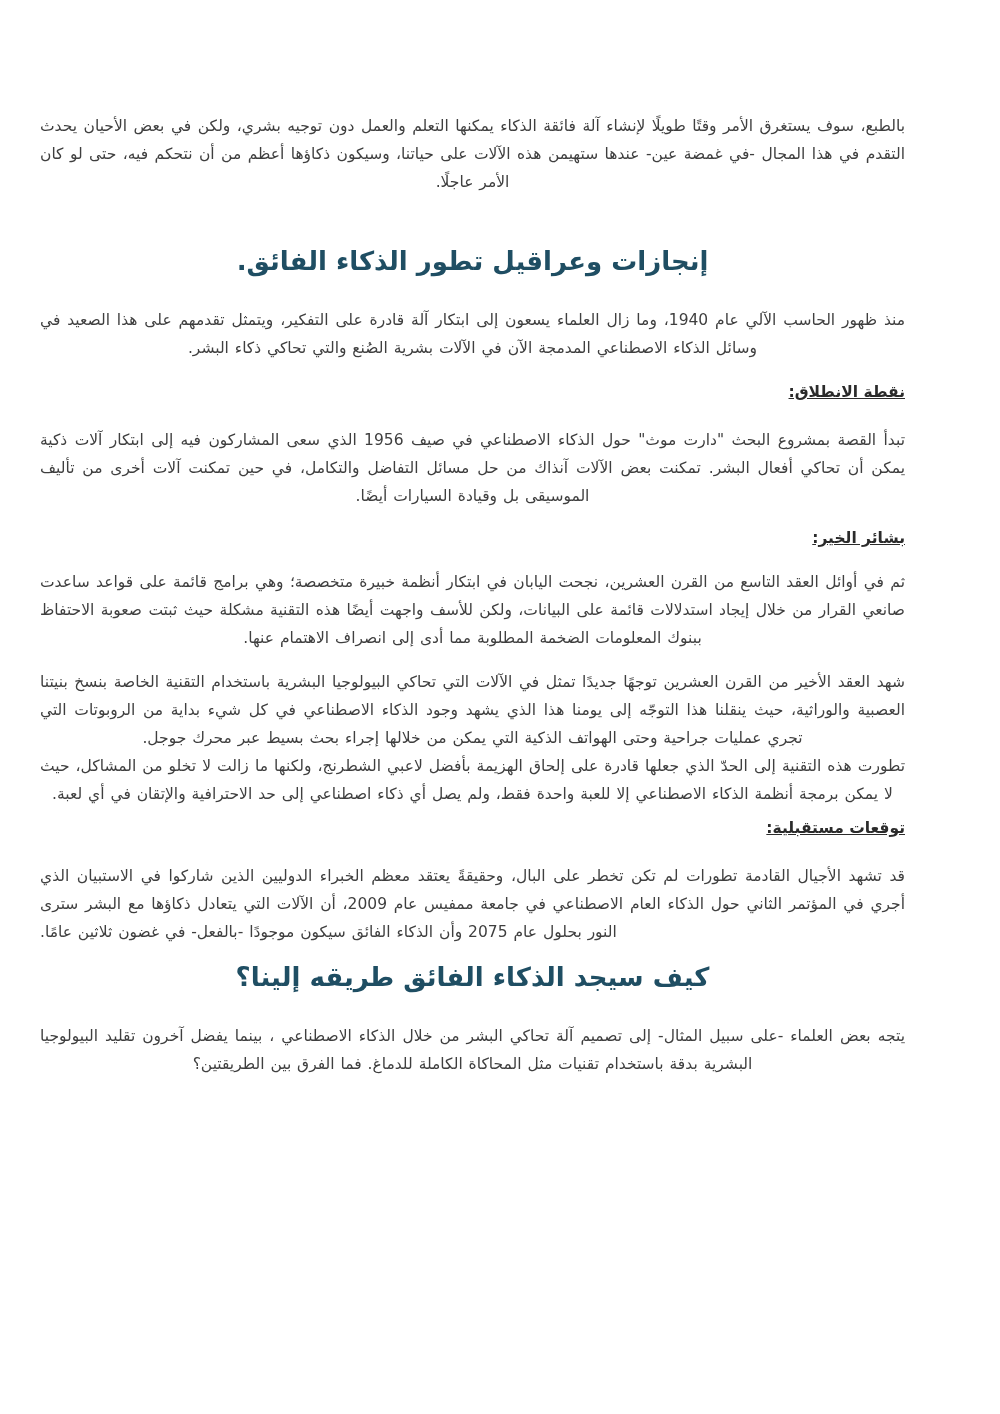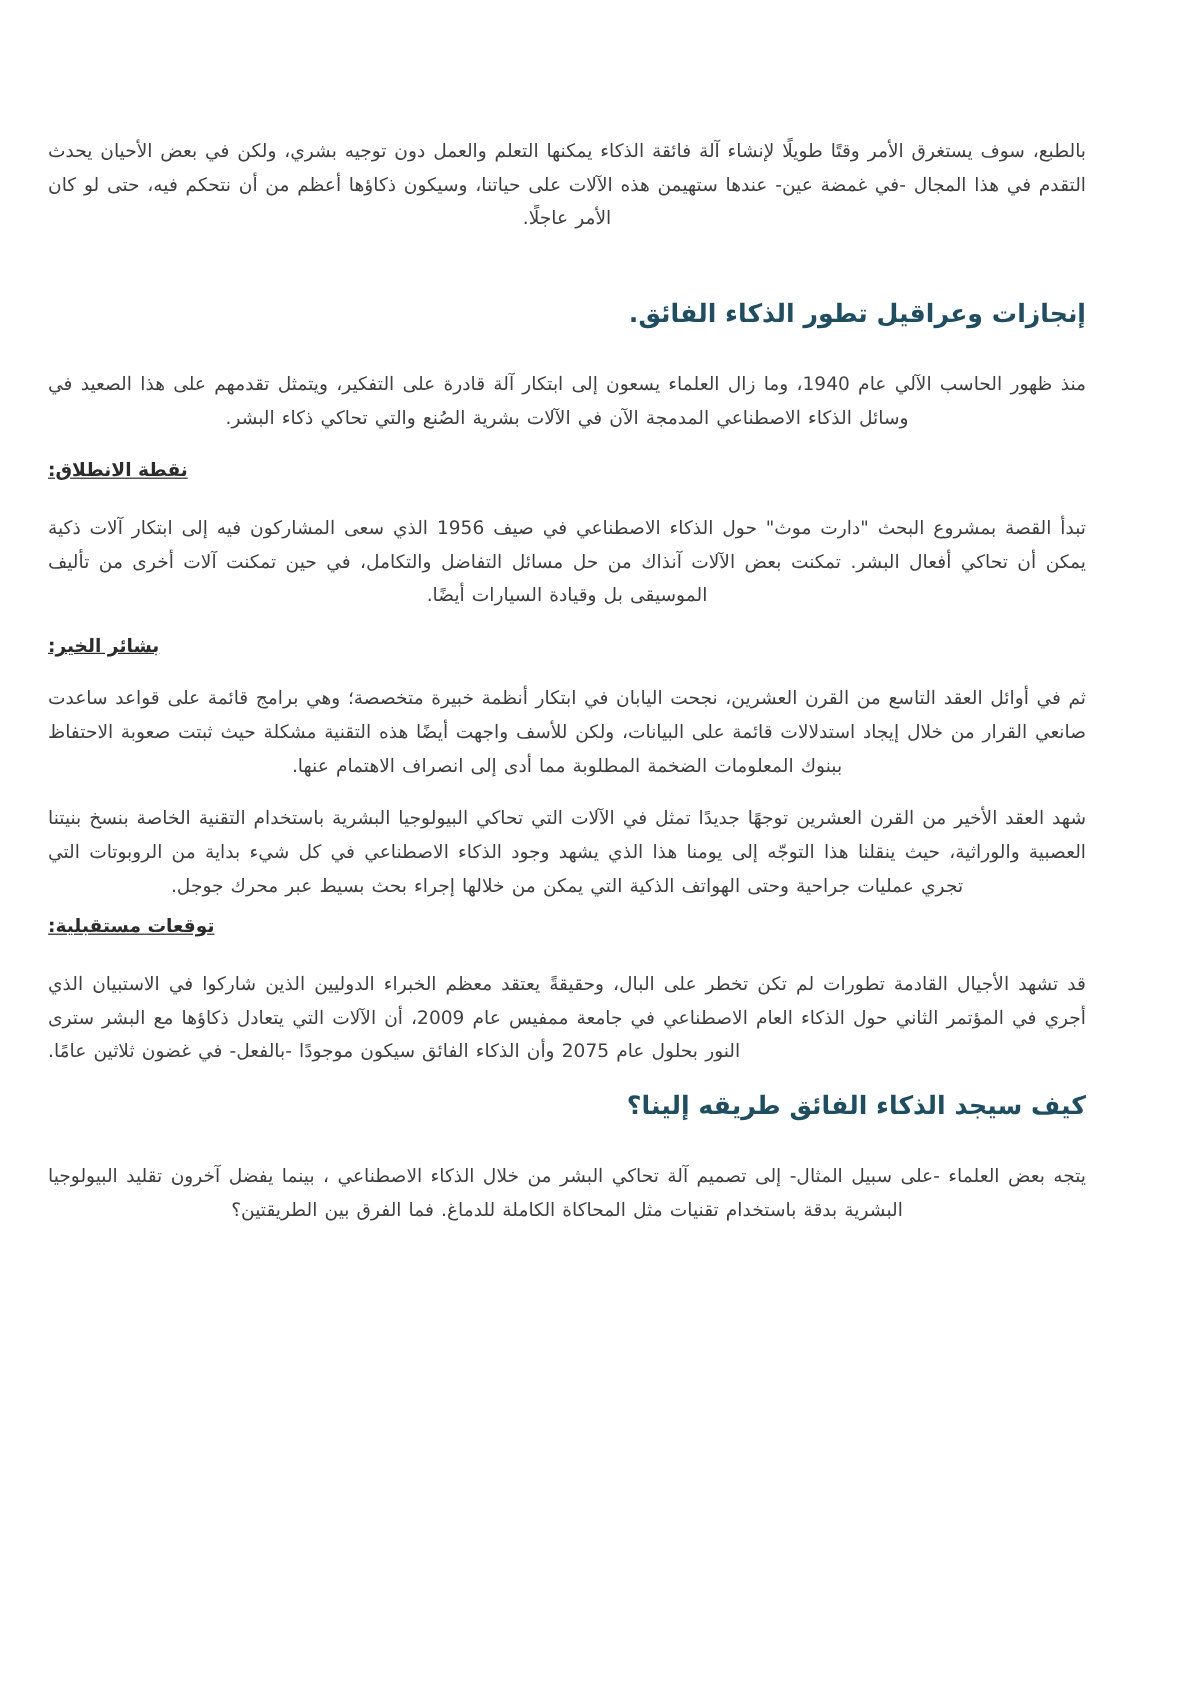--- a/index.html
+++ b/index.html
@@ -33,33 +33,33 @@
     color: var(--body);
     text-align: justify;
     text-align-last: center;
     word-spacing: 1px;
   }
   .para.last-left {
     text-align-last: left;
   }
   .h-main {
     margin: 0;
-    font-size: 21px;
+    font-size: 26px;
     line-height: 30px;
     font-weight: bold;
     color: var(--heading);
-    text-align: right;
+    text-align: center;
   }
   .h-sub {
     margin: 0;
     font-size: 15.5px;
     line-height: 28px;
     font-weight: bold;
     color: var(--subheading);
-    text-align: left;
+    text-align: right;
     text-decoration: underline;
   }
   
   .m-intro        { margin-bottom: 50px; }
   .m-h1           { margin-bottom: 30px; }
   .m-history      { margin-bottom: 16px; }
   .m-sub1         { margin-bottom: 20px; }
   .m-dartmouth    { margin-bottom: 14px; }
   .m-sub2         { margin-bottom: 16px; }
   .m-expert       { margin-bottom: 16px; }
@@ -86,20 +86,21 @@
     <p class="para">تبدأ القصة بمشروع البحث "دارت موث" حول الذكاء الاصطناعي في صيف 1956 الذي سعى المشاركون فيه إلى ابتكار آلات ذكية يمكن أن تحاكي أفعال البشر. تمكنت بعض الآلات آنذاك من حل مسائل التفاضل والتكامل، في حين تمكنت آلات أخرى من تأليف الموسيقى بل وقيادة السيارات أيضًا.</p>
   </div>
 
   <h3 class="h-sub m-sub2">بشائر الخير:</h3>
 
   <p class="para m-expert">ثم في أوائل العقد التاسع من القرن العشرين، نجحت اليابان في ابتكار أنظمة خبيرة متخصصة؛ وهي برامج قائمة على قواعد ساعدت صانعي القرار من خلال إيجاد استدلالات قائمة على البيانات، ولكن للأسف واجهت أيضًا هذه التقنية مشكلة حيث ثبتت صعوبة الاحتفاظ ببنوك المعلومات الضخمة المطلوبة مما أدى إلى انصراف الاهتمام عنها.</p>
 
 
   <div class="m-decade">
     <p class="para">شهد العقد الأخير من القرن العشرين توجهًا جديدًا تمثل في الآلات التي تحاكي البيولوجيا البشرية باستخدام التقنية الخاصة بنسخ بنيتنا العصبية والوراثية، حيث ينقلنا هذا التوجّه إلى يومنا هذا الذي يشهد وجود الذكاء الاصطناعي في كل شيء بداية من الروبوتات التي تجري عمليات جراحية وحتى الهواتف الذكية التي يمكن من خلالها إجراء بحث بسيط عبر محرك جوجل.</p>
+    <p class="para">تطورت هذه التقنية إلى الحدّ الذي جعلها قادرة على إلحاق الهزيمة بأفضل لاعبي الشطرنج، ولكنها ما زالت لا تخلو من المشاكل، حيث لا يمكن برمجة أنظمة الذكاء الاصطناعي إلا للعبة واحدة فقط، ولم يصل أي ذكاء اصطناعي إلى حد الاحترافية والإتقان في أي لعبة.</p>
   </div>
 
   <h3 class="h-sub m-sub4">توقعات مستقبلية:</h3>
 
   <p class="para last-left m-predictions">قد تشهد الأجيال القادمة تطورات لم تكن تخطر على البال، وحقيقةً يعتقد معظم الخبراء الدوليين الذين شاركوا في الاستبيان الذي أجري في المؤتمر الثاني حول الذكاء العام الاصطناعي في جامعة ممفيس عام 2009، أن الآلات التي يتعادل ذكاؤها مع البشر سترى النور بحلول عام 2075 وأن الذكاء الفائق سيكون موجودًا -بالفعل- في غضون ثلاثين عامًا.</p>
 
   <h1 class="h-main m-h2">كيف سيجد الذكاء الفائق طريقه إلينا؟</h1>
 
   <p class="para">يتجه بعض العلماء -على سبيل المثال- إلى تصميم آلة تحاكي البشر من خلال الذكاء الاصطناعي ، بينما يفضل آخرون تقليد البيولوجيا البشرية بدقة باستخدام تقنيات مثل المحاكاة الكاملة للدماغ. فما الفرق بين الطريقتين؟</p>
 

